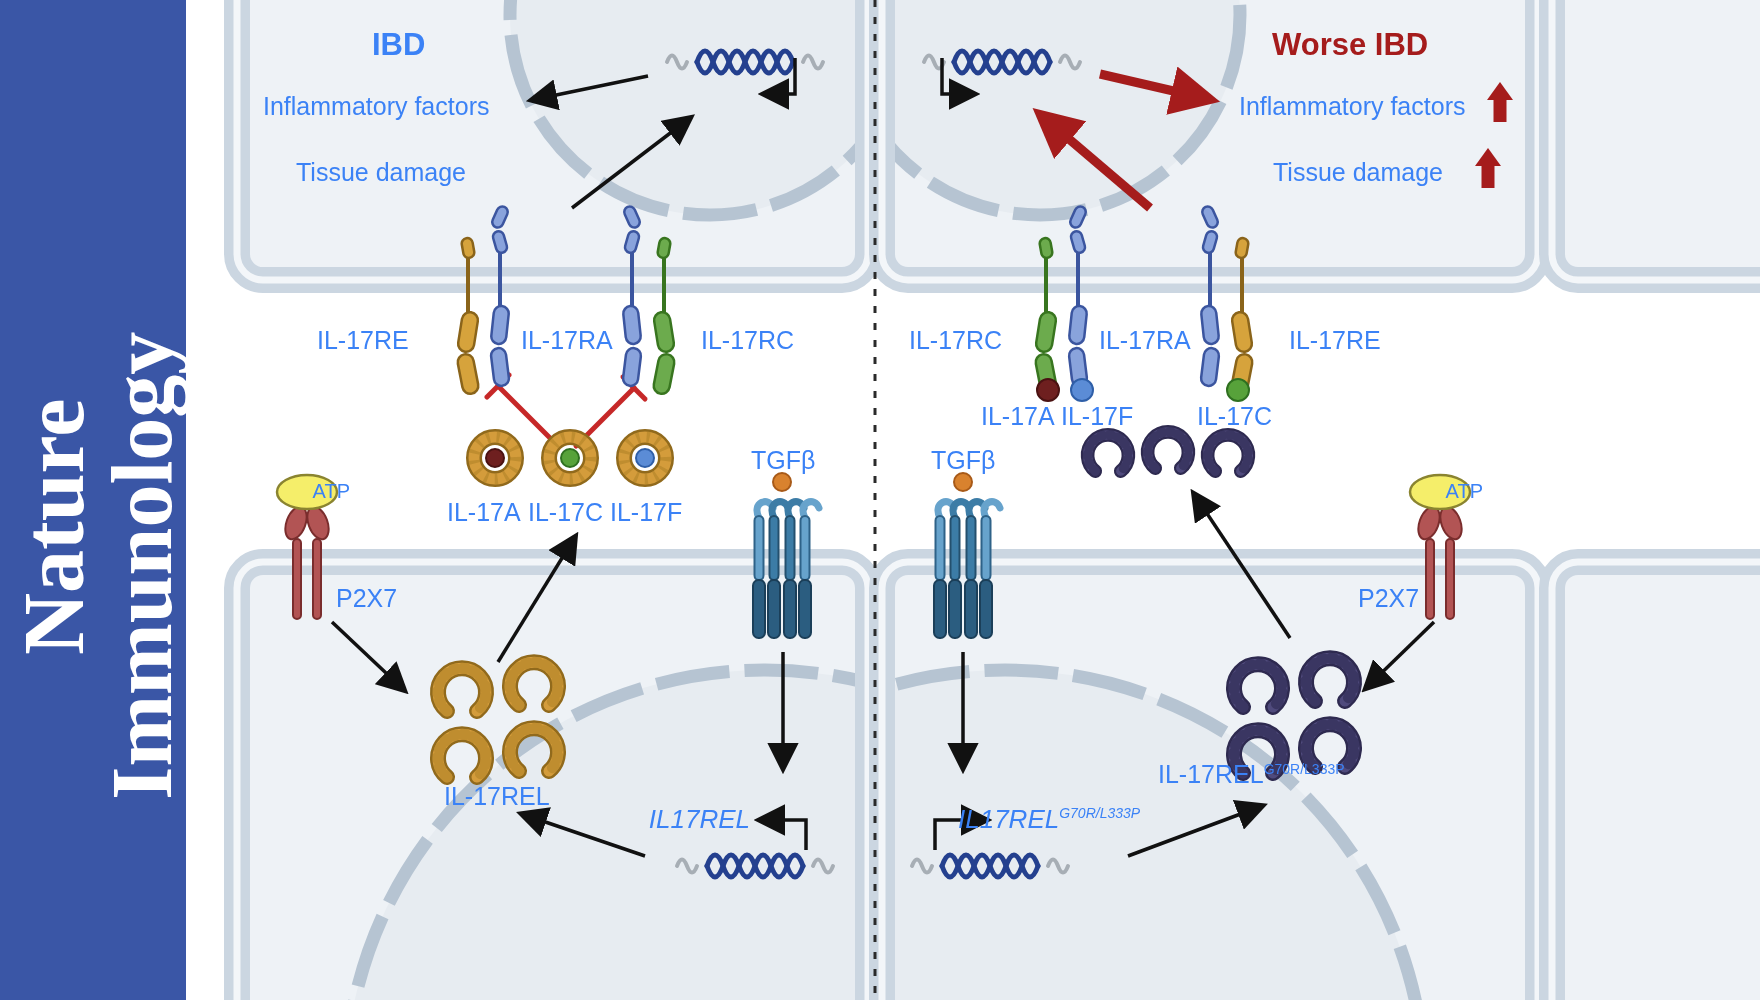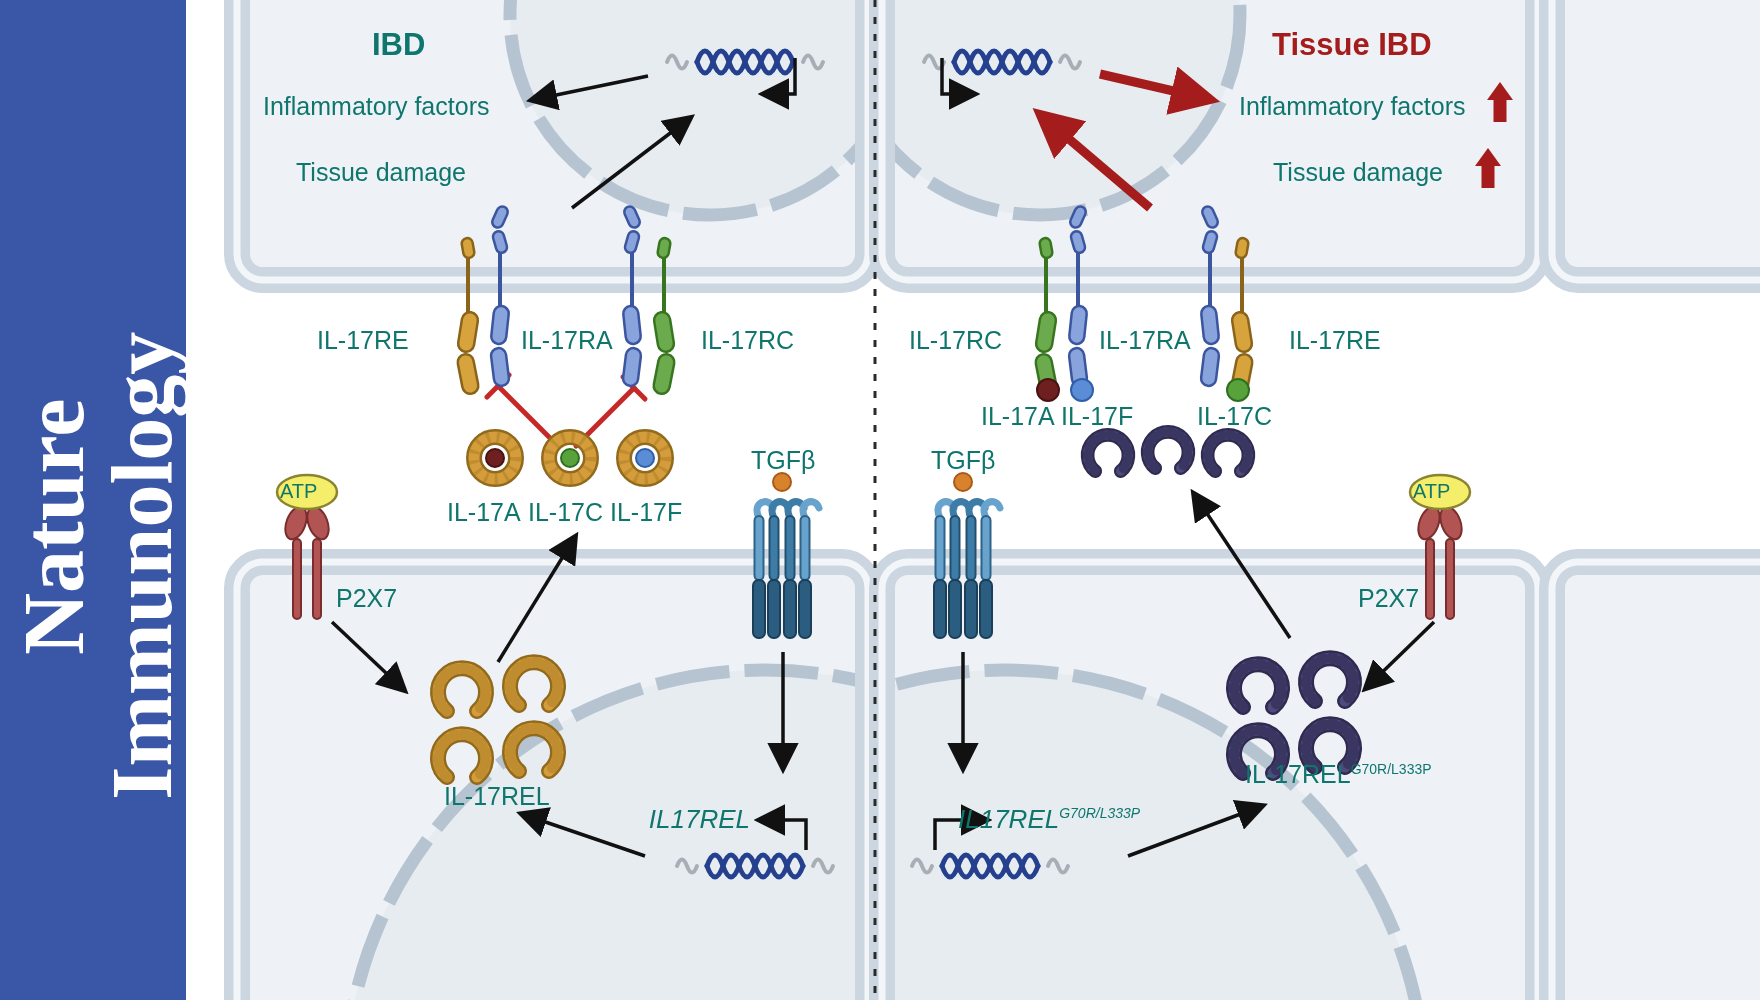--- a/index.html
+++ b/index.html
@@ -2,25 +2,25 @@
 <html><head>
 <meta charset="utf-8">
 <style>
   *{margin:0;padding:0;box-sizing:border-box}
   html,body{width:1760px;height:1000px;background:#ffffff;overflow:hidden;position:relative;
     font-family:"Liberation Sans",sans-serif;}
   .banner{position:absolute;left:0;top:0;width:186px;height:1000px;background:#3a56a6;z-index:5}
   .vlabel{position:absolute;color:#fff;font-family:"Liberation Serif",serif;font-weight:bold;
     white-space:nowrap;transform:rotate(-90deg);transform-origin:left top;font-size:86px;line-height:92px}
   svg.stage{position:absolute;left:0;top:0;z-index:1}
-  .lbl{position:absolute;color:#0f766e;font-size:25px;white-space:nowrap;z-index:3}
+  .lbl{position:absolute;color:#3b82f6;font-size:25px;white-space:nowrap;z-index:3}
   .title{font-size:31px;font-weight:bold}
   .red{color:#a51c1c}
   .gene{font-style:italic;font-size:26px}
-  .atp{font-size:20px;text-align:left;width:70px}
+  .atp{font-size:20px;text-align:right;width:70px}
   sup{font-size:14px;vertical-align:super}
   .cellfill{fill:#eef2f6}
   .memb{fill:none;stroke:#cbd6e1;stroke-width:26}
   .membIn{fill:none;stroke:#f3f6f9;stroke-width:7}
   .nucfill{fill:#e7ecf1}
   .nucline{fill:none;stroke:#b6c4d2;stroke-width:13;stroke-dasharray:74 15}
   .arr{stroke:#111;stroke-width:3.5;marker-end:url(#mB);fill:none}
   .arrR{stroke:#a51c1c;stroke-width:9;marker-end:url(#mR);fill:none}
   .tb{stroke:#c62828;stroke-width:5;stroke-linecap:round;fill:none}
   .db{stroke:#24408f;stroke-width:5;fill:none;stroke-linecap:round}
@@ -300,26 +300,26 @@
 <div class="lbl" style="left:701px;top:326px">IL-17RC</div>
 <div class="lbl" style="left:447px;top:498px">IL-17A</div>
 <div class="lbl" style="left:528px;top:498px">IL-17C</div>
 <div class="lbl" style="left:610px;top:498px">IL-17F</div>
 <div class="lbl" style="left:751px;top:446px">TGFβ</div>
 <div class="lbl atp" style="left:280px;top:480px">ATP</div>
 <div class="lbl" style="left:336px;top:584px">P2X7</div>
 <div class="lbl" style="left:444px;top:782px">IL-17REL</div>
 <div class="lbl gene" style="left:560px;top:804px;width:190px;text-align:right">IL17REL</div>
 
-<div class="lbl title red" style="left:1272px;top:27px">Tissue IBD</div>
+<div class="lbl title red" style="left:1272px;top:27px">Worse IBD</div>
 <div class="lbl" style="left:1239px;top:92px">Inflammatory factors</div>
 <div class="lbl" style="left:1273px;top:158px">Tissue damage</div>
 <div class="lbl" style="left:909px;top:326px">IL-17RC</div>
 <div class="lbl" style="left:1099px;top:326px">IL-17RA</div>
 <div class="lbl" style="left:1289px;top:326px">IL-17RE</div>
 <div class="lbl" style="left:981px;top:402px">IL-17A</div>
 <div class="lbl" style="left:1061px;top:402px">IL-17F</div>
 <div class="lbl" style="left:1197px;top:402px">IL-17C</div>
 <div class="lbl" style="left:931px;top:446px">TGFβ</div>
 <div class="lbl atp" style="left:1413px;top:480px">ATP</div>
 <div class="lbl" style="left:1358px;top:584px">P2X7</div>
-<div class="lbl" style="left:1245px;top:760px"><span>IL-17REL</span><sup>G70R/L333P</sup></div>
+<div class="lbl" style="left:1158px;top:760px"><span>IL-17REL</span><sup>G70R/L333P</sup></div>
 <div class="lbl gene" style="left:958px;top:804px"><span>IL17REL</span><sup style="font-style:italic">G70R/L333P</sup></div>
 
 </body></html>

